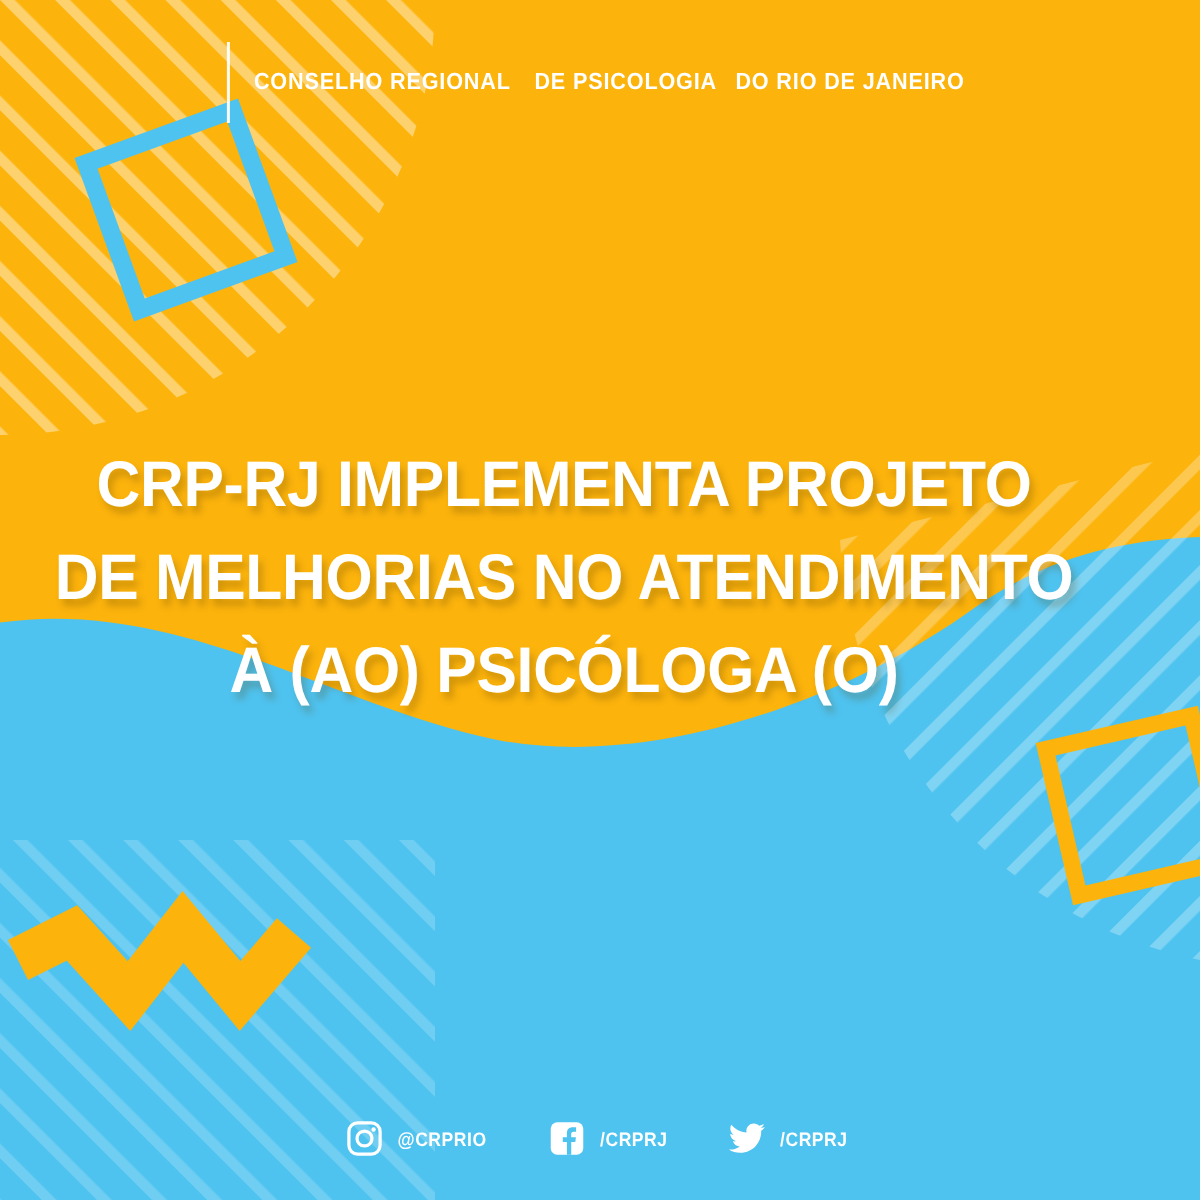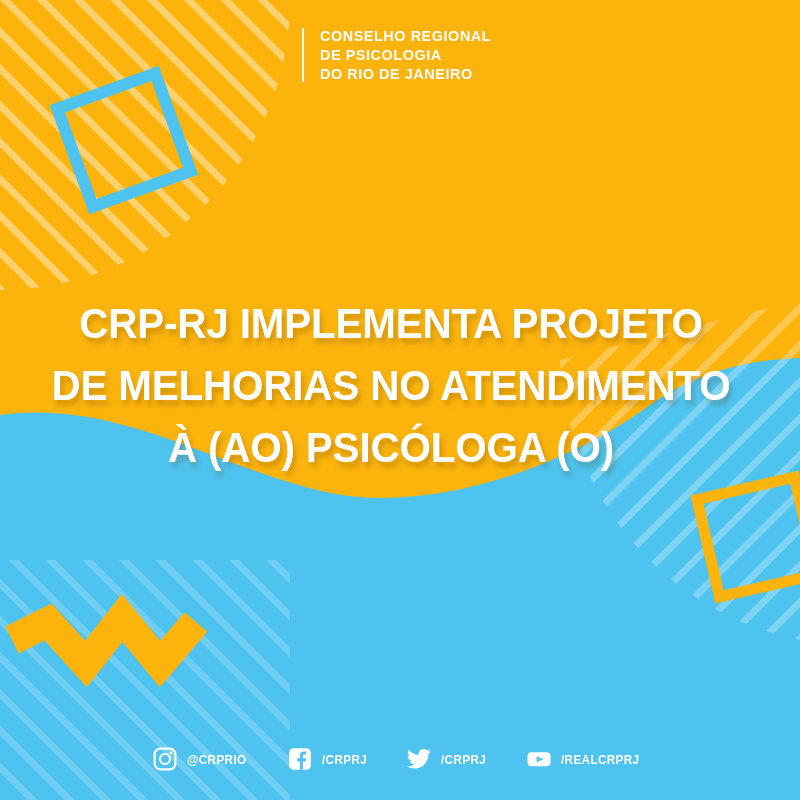--- a/index.html
+++ b/index.html
@@ -43,40 +43,40 @@
   }
   .logo-divider {
     width: 2px;
     height: 54px;
     background: #ffffff;
     margin: 0 16px 0 6px;
     opacity: .95;
   }
   .logo-words {
     display: flex;
-    flex-direction: column;
+    flex-direction: row;
     justify-content: center;
     gap: 3px;
   }
   .logo-words span {
     color: #ffffff;
     font-size: 15.5px;
     font-weight: bold;
     letter-spacing: .6px;
     line-height: 1.04;
     white-space: nowrap;
     transform: scaleX(.93);
     transform-origin: left center;
   }
 
   
   .title-block {
     position: absolute;
     top: 292px;
-    left: 15px;
+    left: 0;
     width: 752px;
     z-index: 25;
     text-align: center;
   }
   .title-line {
     color: #ffffff;
     font-size: 43px;
     font-weight: bold;
     line-height: 62px;
     letter-spacing: -0.2px;
@@ -234,23 +234,16 @@
                  C1.72,7.43 2.52,8.83 3.74,9.64 C3,9.62 2.3,9.42 1.69,9.08 L1.69,9.14
                  C1.69,11.35 3.26,13.19 5.35,13.61 C4.97,13.71 4.57,13.77 4.15,13.77
                  C3.86,13.77 3.57,13.74 3.3,13.69 C3.88,15.5 5.56,16.82 7.55,16.86
                  C5.99,18.08 4.03,18.81 1.9,18.81 C1.53,18.81 1.17,18.79 0.82,18.75
                  C2.83,20.04 5.22,20.79 7.79,20.79 C16.16,20.79 20.73,13.86 20.73,7.85
                  C20.73,7.65 20.73,7.46 20.72,7.26 C21.61,6.62 22.39,5.82 23,4.9 Z" fill="#ffffff"></path>
       </svg>
       <span class="social-label">/CRPRJ</span>
     </div>
 
-    <div class="social">
-      <svg class="social-icon" viewBox="0 0 28 24" xmlns="http://www.w3.org/2000/svg">
-        <rect x="1.6" y="4.6" width="24.8" height="15.2" rx="4.4" ry="4.4" fill="#ffffff"></rect>
-        <polygon points="11.4,9 19,12.2 11.4,15.4" fill="#4FC3EF"></polygon>
-      </svg>
-      <span class="social-label">/REALCRPRJ</span>
-    </div>
 
   </div>
 
 </div>
 
 </body></html>

